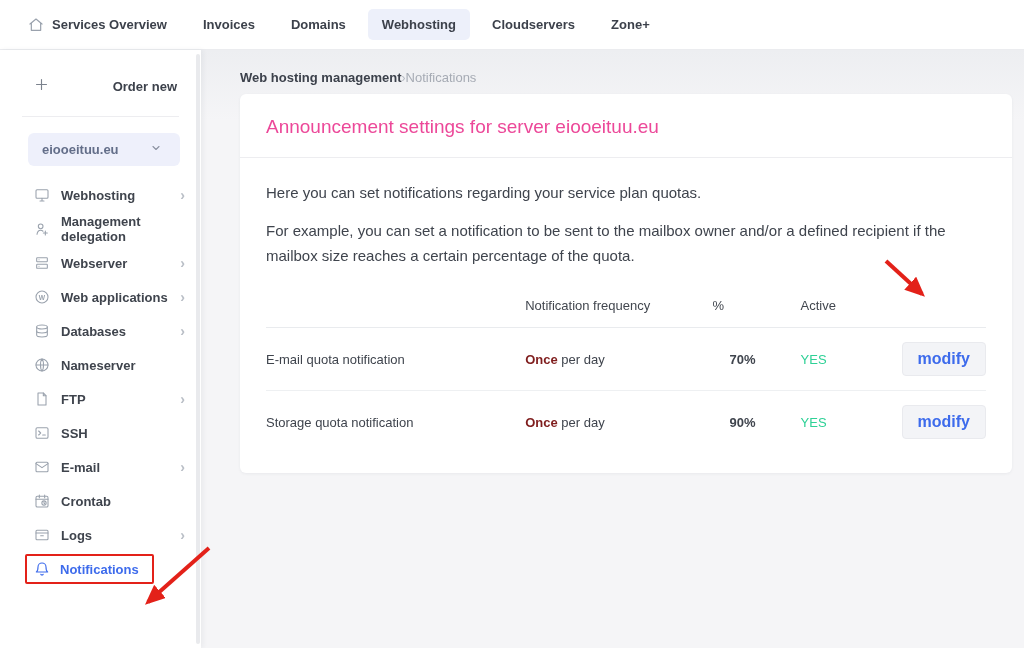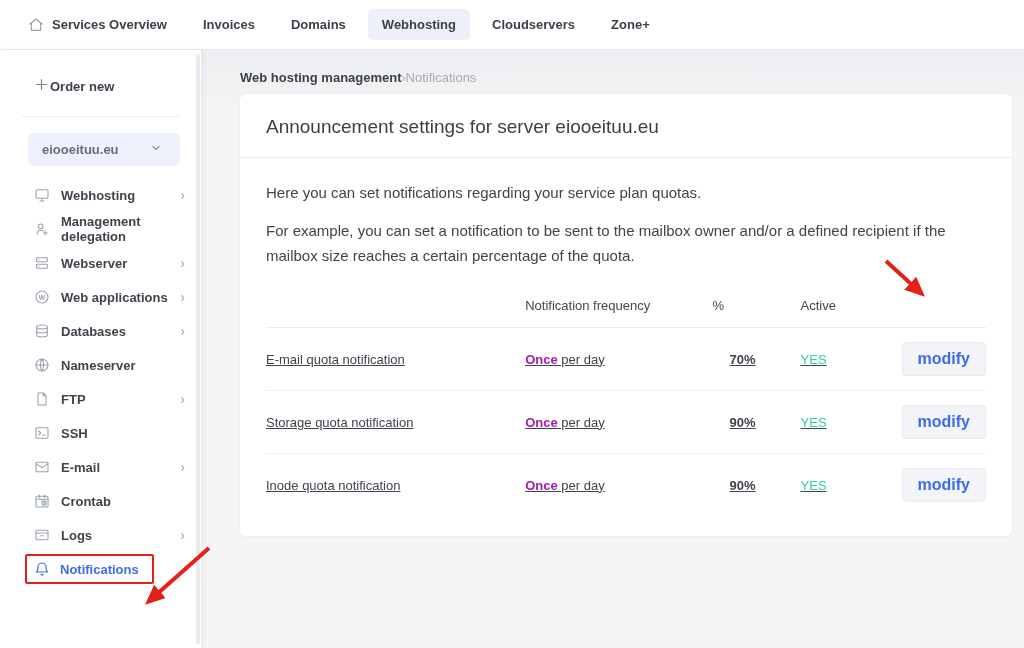--- a/index.html
+++ b/index.html
@@ -28,21 +28,21 @@
     width:201px; background:#fff; position:relative; flex-shrink:0;
     box-shadow:2px 0 5px rgba(40,45,60,.06); z-index:2;
   }
   .sb-scrollbar {
     position:absolute; right:1px; top:4px; bottom:4px; width:4px;
     background:#e9eaed; border-radius:2px;
   }
   .order-new {
     display:flex; align-items:center; 
     padding:26px 24px 20px 33px; cursor:pointer;
-    font-size:13px; font-weight:700; color:#3c414b;
+    font-size:13px; font-weight:700; color:#3c414b;justify-content:space-between;
   }
   .sb-divider { border-top:1px solid #ededf0; margin:0 22px; }
   .server-select {
     margin:16px 20px 10px 28px; width:152px; height:33px;
     background:#eef0fb; border-radius:6px; border:none;
     display:flex; align-items:center; justify-content:space-between;
     padding:0 18px 0 14px; cursor:pointer;
     font-size:13px; font-weight:600; color:#636e89;
   }
   .nav-list { list-style:none; margin-top:12px; }
@@ -71,38 +71,38 @@
   .breadcrumb { display:flex; align-items:center; font-size:13px; margin-bottom:9px; }
   .breadcrumb .bc-parent { font-weight:700; color:#3c414b; cursor:pointer; }
   .breadcrumb .bc-sep { color:#b4b9c1; font-size:12px; }
   .breadcrumb .bc-current { color:#a6abb4; }
 
   .card {
     background:#fff; border-radius:6px; width:772px;
     box-shadow:0 1px 3px rgba(40,45,60,.06);
   }
   .card-title-row { padding:22px 26px 19px; border-bottom:1px solid #ededf0; }
-  .card-title { font-size:19px; font-weight:400; color:#404040; }
+  .card-title { font-size:19px; font-weight:400; color:#ec4899; }
   .card-body { padding:23px 26px 28px; }
   .desc p { font-size:15px; color:#3f444d; line-height:1.65; margin-bottom:13px; max-width:730px; }
 
   table.quota { width:100%; border-collapse:collapse; margin-top:24px; }
   table.quota th {
     text-align:left; font-size:13px; font-weight:500; color:#42474f;
     padding:6px 0 14px; border-bottom:1px solid #e9ebee;
   }
-  table.quota td { font-size:13px; color:#3f444d; padding:14px 0; border-bottom:1px solid #eef0f2;text-decoration:underline; }
+  table.quota td { font-size:13px; color:#3f444d; padding:14px 0; border-bottom:1px solid #eef0f2; }
   table.quota tr:last-child td { border-bottom:none; padding-bottom:6px; }
   .col-name { width:36%; }
   .col-freq { width:26%; }
   .col-pct  { width:6%;  text-align:right; }
   .col-act  { width:12%; padding-left:45px !important; }
   th.col-act { padding-left:45px; }
   .col-mod  { width:20%; text-align:right; }
-  .freq-bold, .pct-val { font-weight:700; color:#a21caf; }
+  .freq-bold, .pct-val { font-weight:700; color:#7f1d1d; }
   .active-yes { color:#2ed196; font-weight:500; }
   .modify-btn {
     font-family:inherit; font-size:16px; font-weight:600; color:#3d6bec;
     background:#f3f4f7; border:1px solid #e9eaee; border-radius:4px;
     padding:7px 15px; cursor:pointer;
   }
 
   
   .overlay { position:absolute; inset:0; width:1024px; height:648px; pointer-events:none; z-index:40; }
 </style>
@@ -319,27 +319,20 @@
               <td class="col-act"><span class="active-yes">YES</span></td>
               <td class="col-mod"><button class="modify-btn">modify</button></td>
             </tr>
             <tr>
               <td class="col-name">Storage quota notification</td>
               <td class="col-freq"><span class="freq-bold">Once</span><span> per day</span></td>
               <td class="col-pct pct-val">90%</td>
               <td class="col-act"><span class="active-yes">YES</span></td>
               <td class="col-mod"><button class="modify-btn">modify</button></td>
             </tr>
-            <tr>
-              <td class="col-name">Inode quota notification</td>
-              <td class="col-freq"><span class="freq-bold">Once</span><span> per day</span></td>
-              <td class="col-pct pct-val">90%</td>
-              <td class="col-act"><span class="active-yes">YES</span></td>
-              <td class="col-mod"><button class="modify-btn">modify</button></td>
-            </tr>
           </tbody>
         </table>
       </div>
     </section>
   </main>
 </div>
 
 <svg class="overlay" viewBox="0 0 1024 648">
   <defs>
     <marker id="ah" markerWidth="5" markerHeight="4.4" refX="4" refY="2.2" orient="auto">

